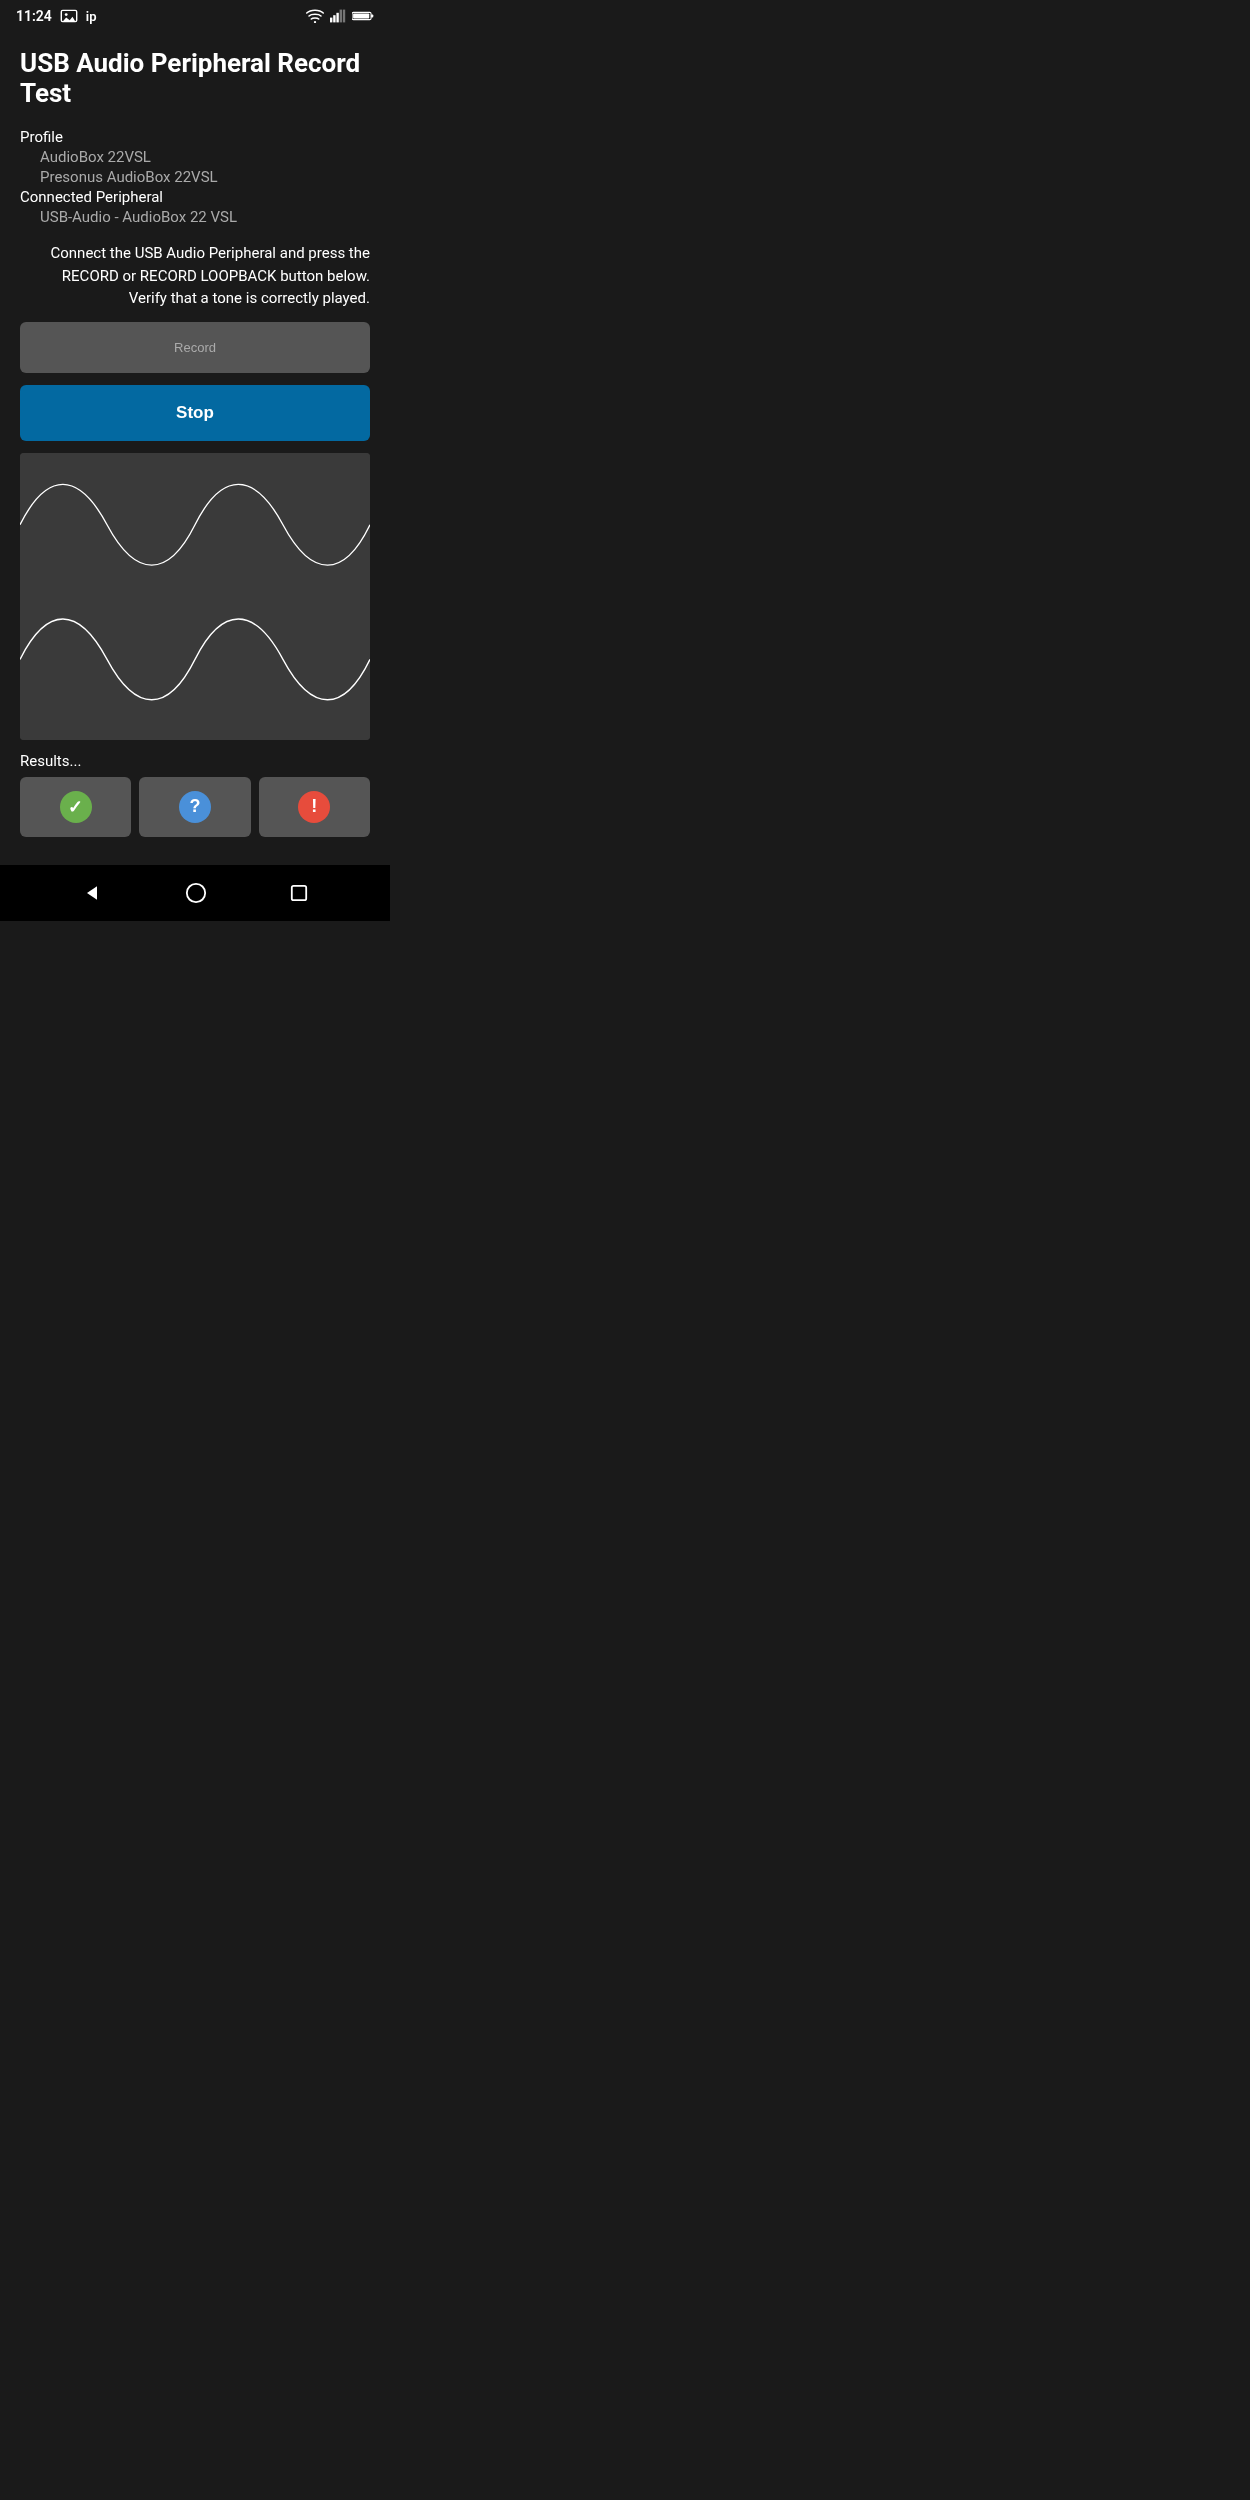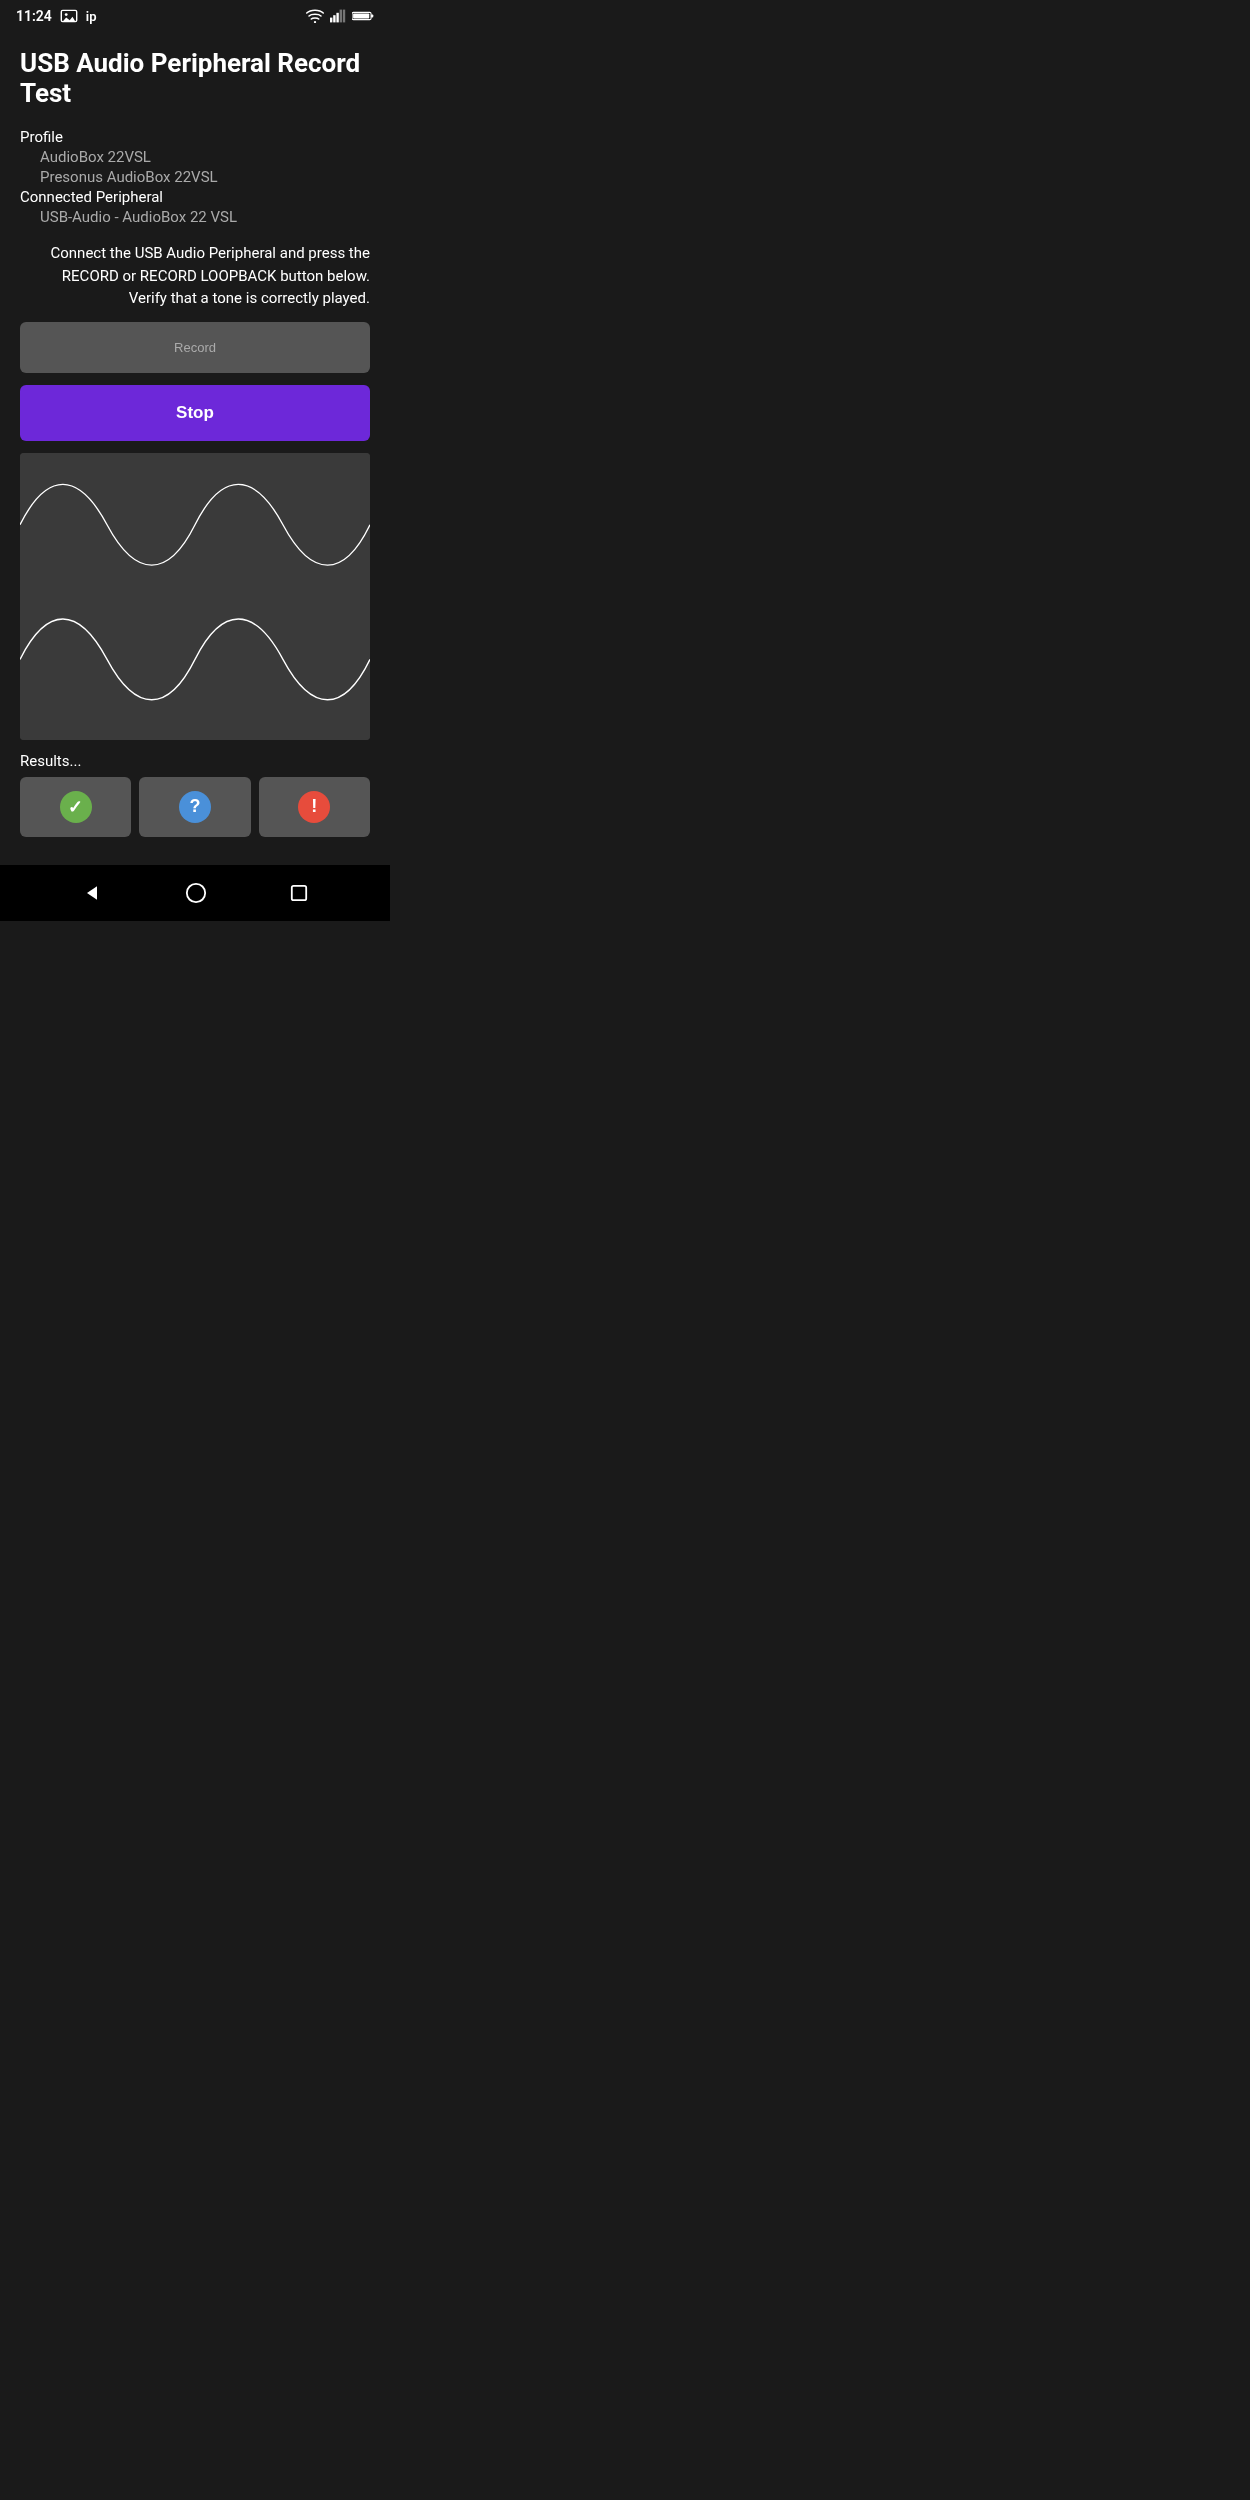--- a/index.html
+++ b/index.html
@@ -90,21 +90,21 @@
       border-radius: 6px;
       color: #aaaaaa;
       font-size: 13px;
       cursor: pointer;
       text-align: center;
     }
 
     .btn-stop {
       width: 100%;
       padding: 18px;
-      background: #6d28d9;
+      background: #0369a1;
       border: none;
       border-radius: 6px;
       color: #ffffff;
       font-size: 17px;
       font-weight: bold;
       cursor: pointer;
       text-align: center;
     }
 
     

